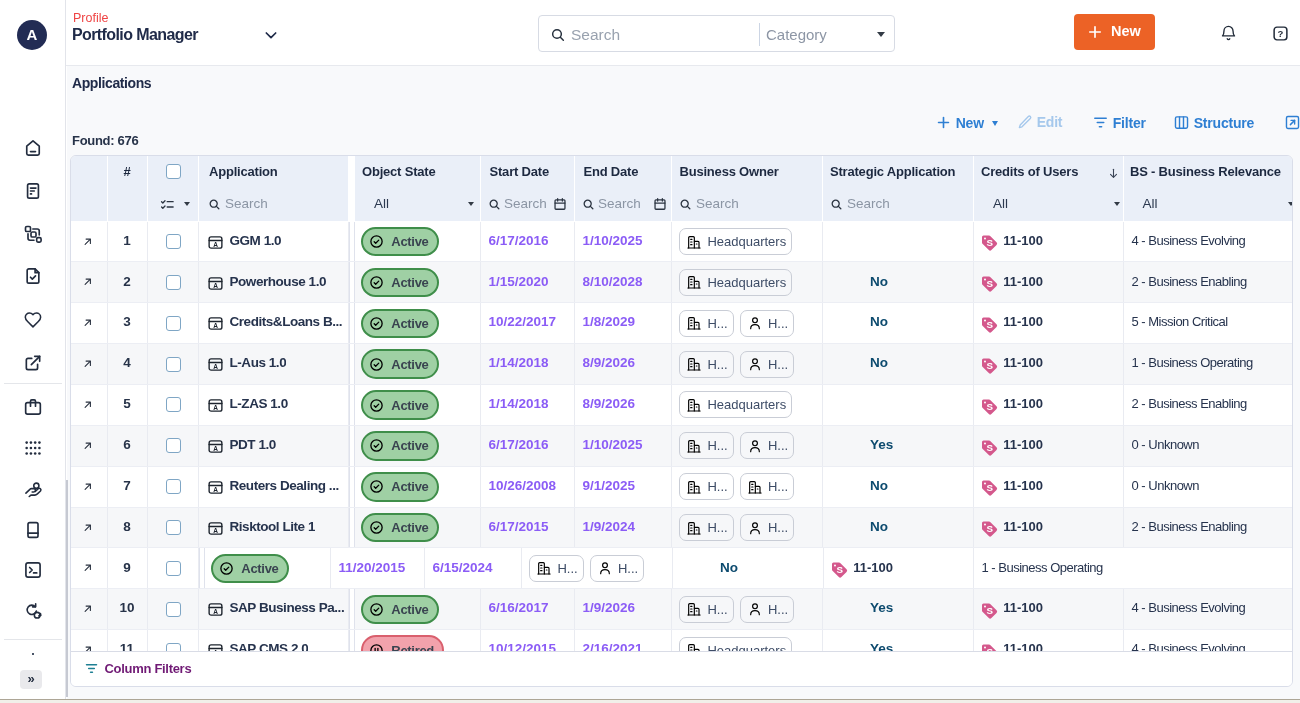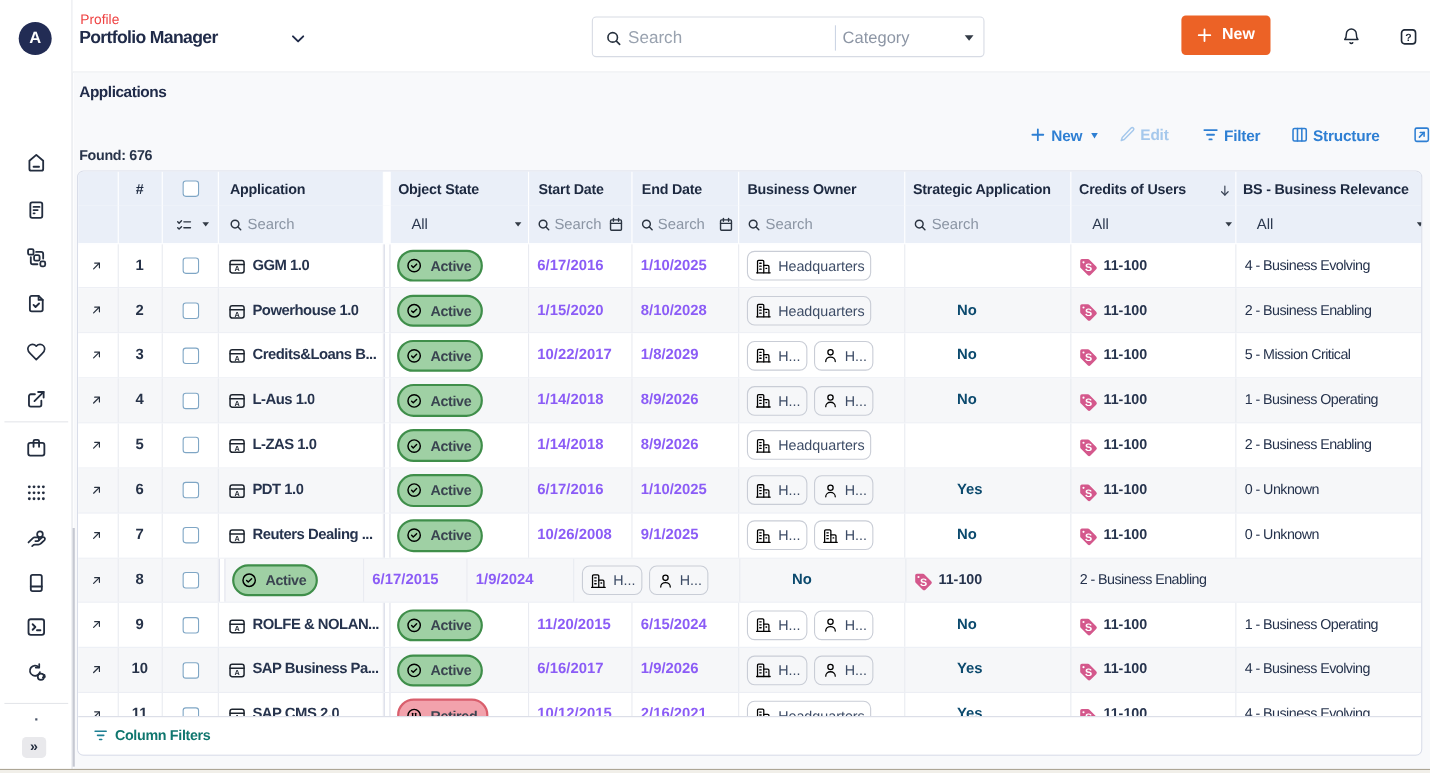--- a/index.html
+++ b/index.html
@@ -70,21 +70,21 @@
   .otag { height:27px; border:1px solid #c9cdd6; border-radius:7px; display:flex; align-items:center; padding:0 5px 0 6px; }
   .otag svg { margin-right:5px; flex:none; }
   .otag span { font-size:13px; color:#3d4c66; white-space:nowrap; }
   .yn { position:absolute; left:7px; top:11.2px; font-size:13.5px; font-weight:bold; color:#0c4a6e;margin-left:40px; }
   .tagic { position:absolute; left:5.8px; top:12.8px; width:19px; height:18px; }
   .users { position:absolute; left:29.2px; top:11.2px; font-size:13px; font-weight:bold; color:#26334d; }
   .bsv { position:absolute; left:7.5px; top:11.2px; font-size:13px; font-weight:normal; color:#26334d; white-space:nowrap; letter-spacing:-0.5px; }
   #rowclip { position:absolute; left:0; top:65.5px; width:100%; height:430.7px; overflow:hidden; }
   #tfoot { position:absolute; left:0; bottom:0; width:100%; height:35px; background:#fff; border-top:1px solid #d9dce6; }
   #tfoot .fic { position:absolute; left:13px; top:9.5px; width:15px; height:15px; color:#1d7f93; }
-  #tfoot .ftx2 { position:absolute; left:33.5px; top:9px; font-size:13px; font-weight:bold; color:#0f766e; letter-spacing:-0.3px; }
+  #tfoot .ftx2 { position:absolute; left:33.5px; top:9px; font-size:13px; font-weight:bold; color:#701a75; letter-spacing:-0.3px; }
   #bstrip1 { position:absolute; left:0; top:698.5px; width:1300px; height:1.5px; background:#ada696; }
   #bstrip2 { position:absolute; left:0; top:700px; width:1300px; height:3px; background:#f1efe9; }
   #scrl { position:absolute; left:66px; top:480px; width:2px; height:217px; background:#c6c9d2; }
 
   .otag-s { width:54.5px; }
 
 </style>
 </head>
 <body>
 <div id="sidebar">
@@ -945,20 +945,30 @@
                 <path d="M8.5 6.5H17.5V15.5"></path>
               </svg>
             </div>
           </div>
 <div class="cell cB">
             <div class="rownum">8</div>
           </div>
 <div class="cell cC">
             <div class="cbox" style="left:18.5px;top:12.5px;"></div>
           </div>
+<div class="cell cD">
+            <div class="appic">
+              <svg viewBox="0 0 24 24" style="width:15px;height:15px;display:block;" fill="none" stroke="currentColor" stroke-width="2.2" stroke-linecap="round" stroke-linejoin="round">
+                <rect x="1.8" y="3" width="20.4" height="18" rx="3.2"></rect>
+                <path d="M1.8 8.8h20.4"></path>
+                <text x="12" y="18.8" text-anchor="middle" font-size="10.5" font-weight="bold" fill="currentColor" stroke="none" font-family="Liberation Sans">A</text>
+              </svg>
+            </div>
+            <div class="appnm">Risktool Lite 1</div>
+          </div>
 <div class="cell cS"></div>
 <div class="cell cE">
             <div class="pill pill-a">
               <svg viewBox="0 0 24 24" style="width:15px;height:15px;display:block;" fill="none" stroke="currentColor" stroke-width="2.1" stroke-linecap="round" stroke-linejoin="round">
                 <circle cx="12" cy="12" r="9"></circle>
                 <path d="m8.3 12.3 2.4 2.4 4.9-4.9"></path>
               </svg>
               <span>Active</span>
             </div>
           </div>
@@ -1016,30 +1026,20 @@
                 <path d="M8.5 6.5H17.5V15.5"></path>
               </svg>
             </div>
           </div>
 <div class="cell cB">
             <div class="rownum">9</div>
           </div>
 <div class="cell cC">
             <div class="cbox" style="left:18.5px;top:12.5px;"></div>
           </div>
-<div class="cell cD">
-            <div class="appic">
-              <svg viewBox="0 0 24 24" style="width:15px;height:15px;display:block;" fill="none" stroke="currentColor" stroke-width="2.2" stroke-linecap="round" stroke-linejoin="round">
-                <rect x="1.8" y="3" width="20.4" height="18" rx="3.2"></rect>
-                <path d="M1.8 8.8h20.4"></path>
-                <text x="12" y="18.8" text-anchor="middle" font-size="10.5" font-weight="bold" fill="currentColor" stroke="none" font-family="Liberation Sans">A</text>
-              </svg>
-            </div>
-            <div class="appnm">ROLFE &amp; NOLAN...</div>
-          </div>
 <div class="cell cS"></div>
 <div class="cell cE">
             <div class="pill pill-a">
               <svg viewBox="0 0 24 24" style="width:15px;height:15px;display:block;" fill="none" stroke="currentColor" stroke-width="2.1" stroke-linecap="round" stroke-linejoin="round">
                 <circle cx="12" cy="12" r="9"></circle>
                 <path d="m8.3 12.3 2.4 2.4 4.9-4.9"></path>
               </svg>
               <span>Active</span>
             </div>
           </div>

